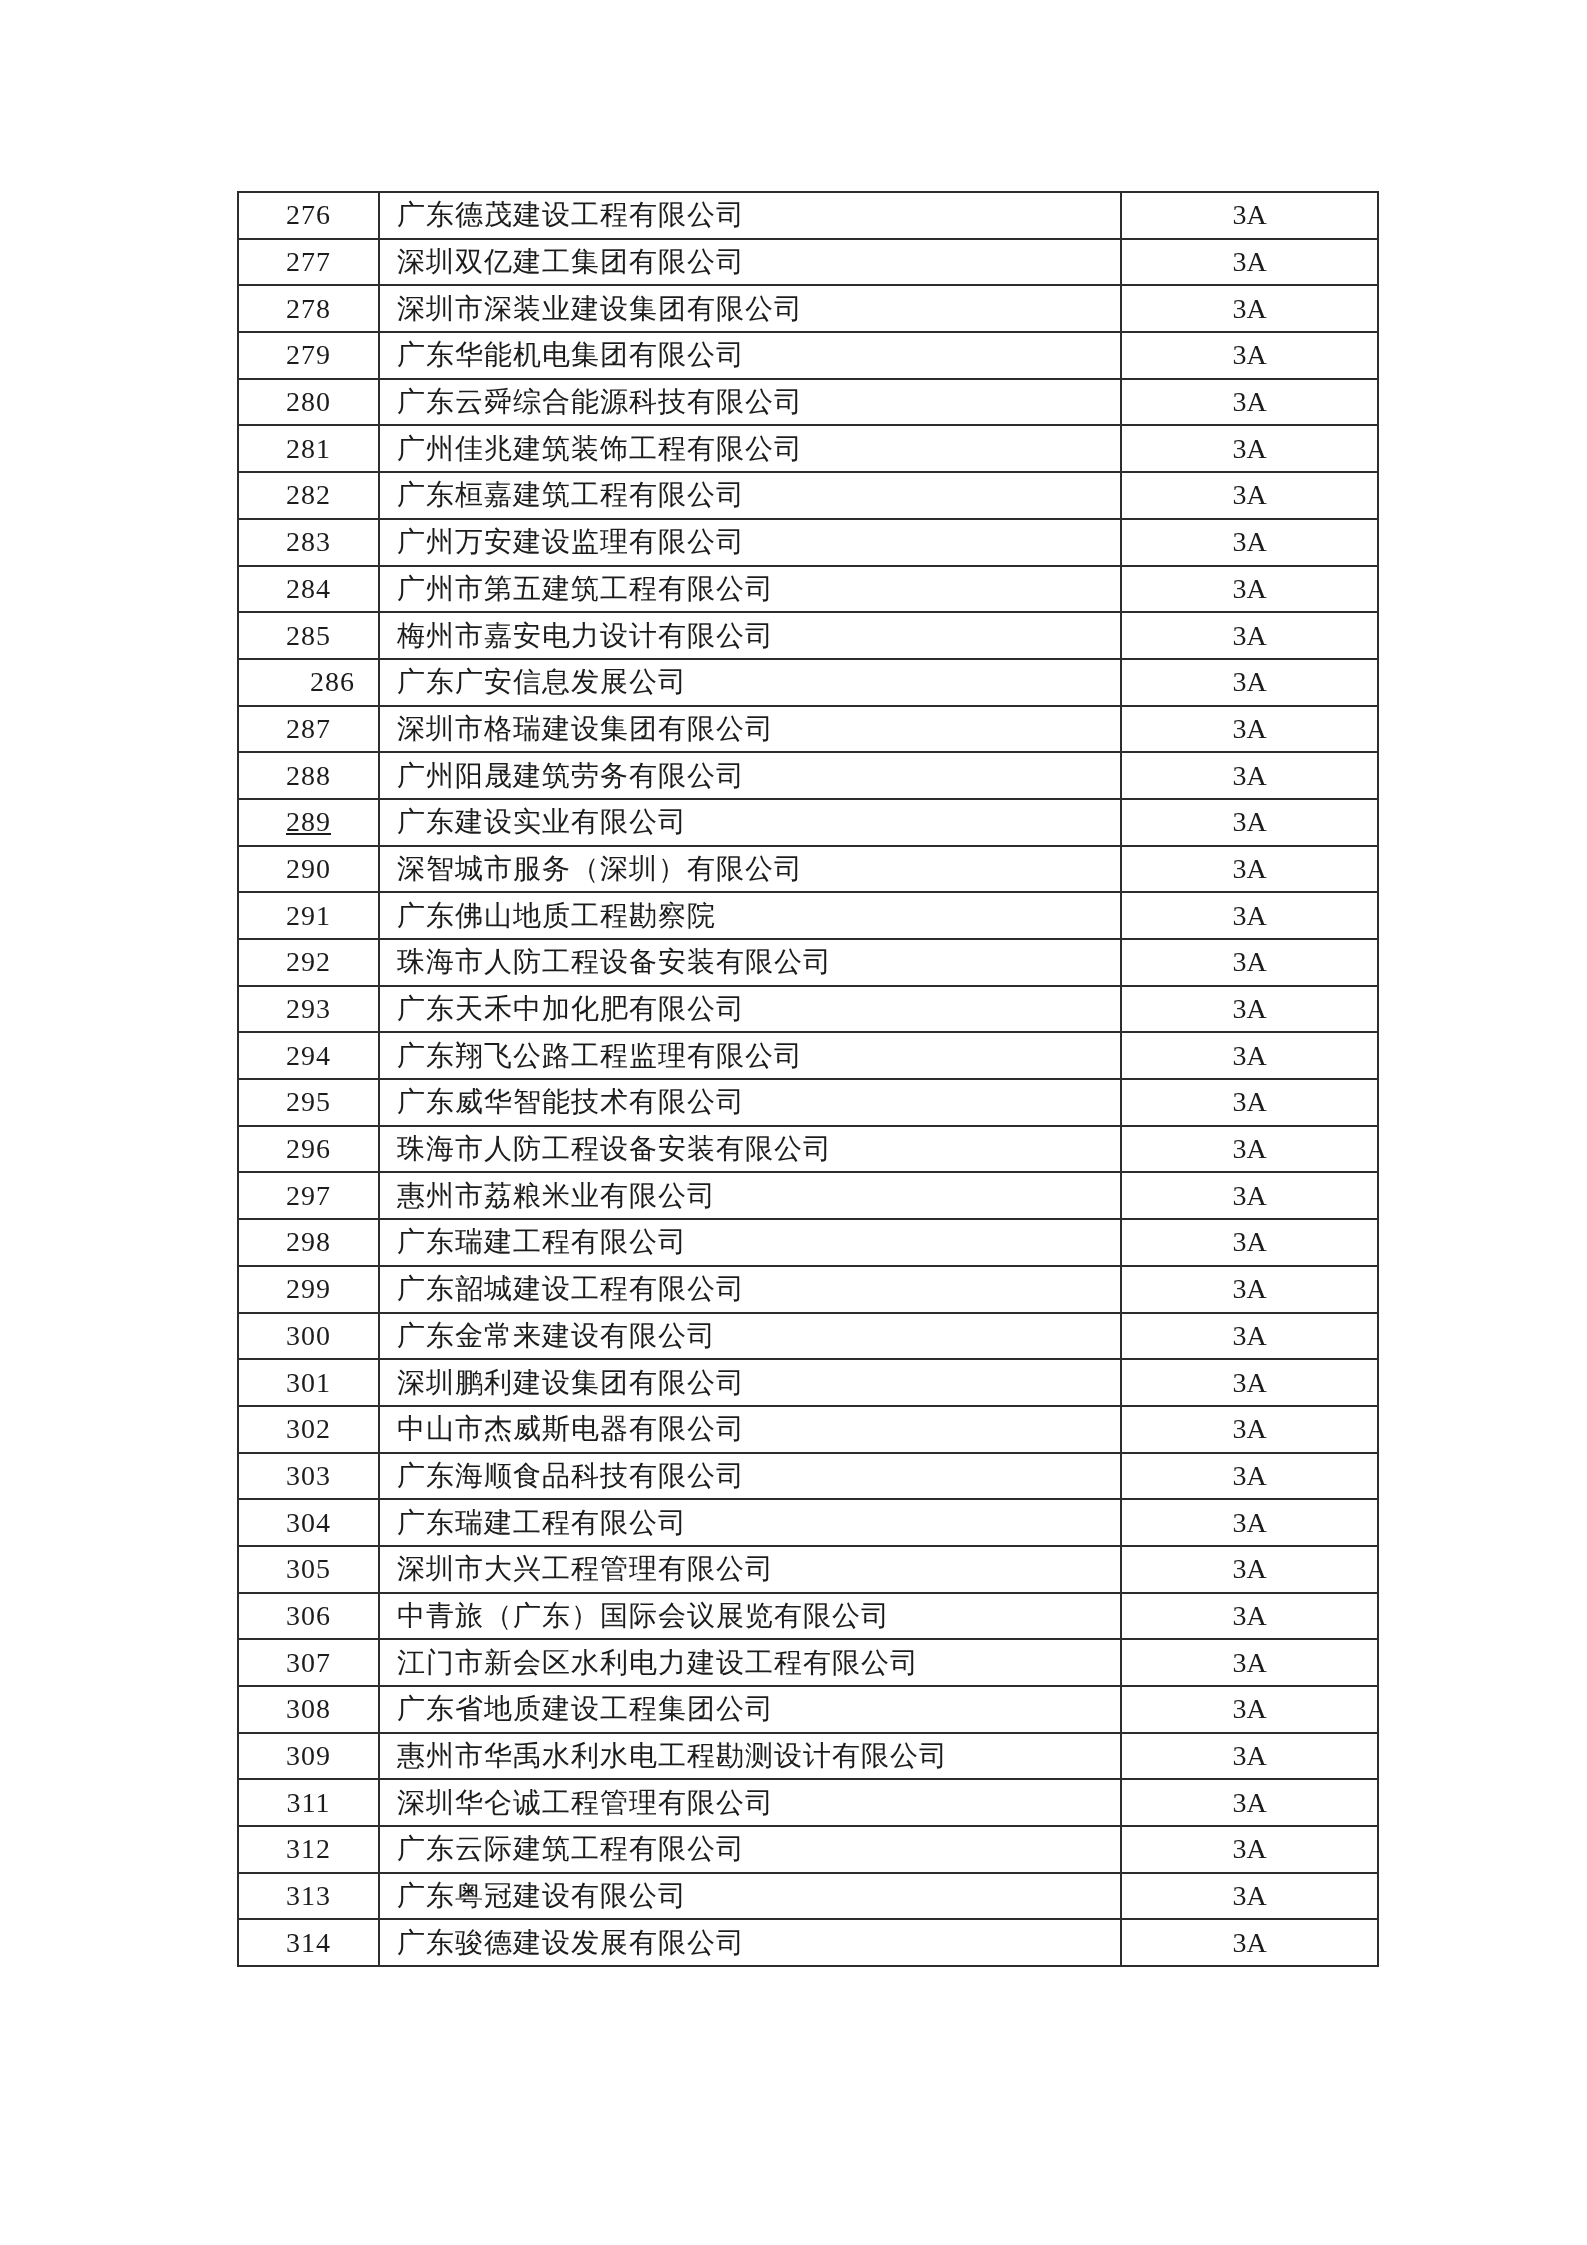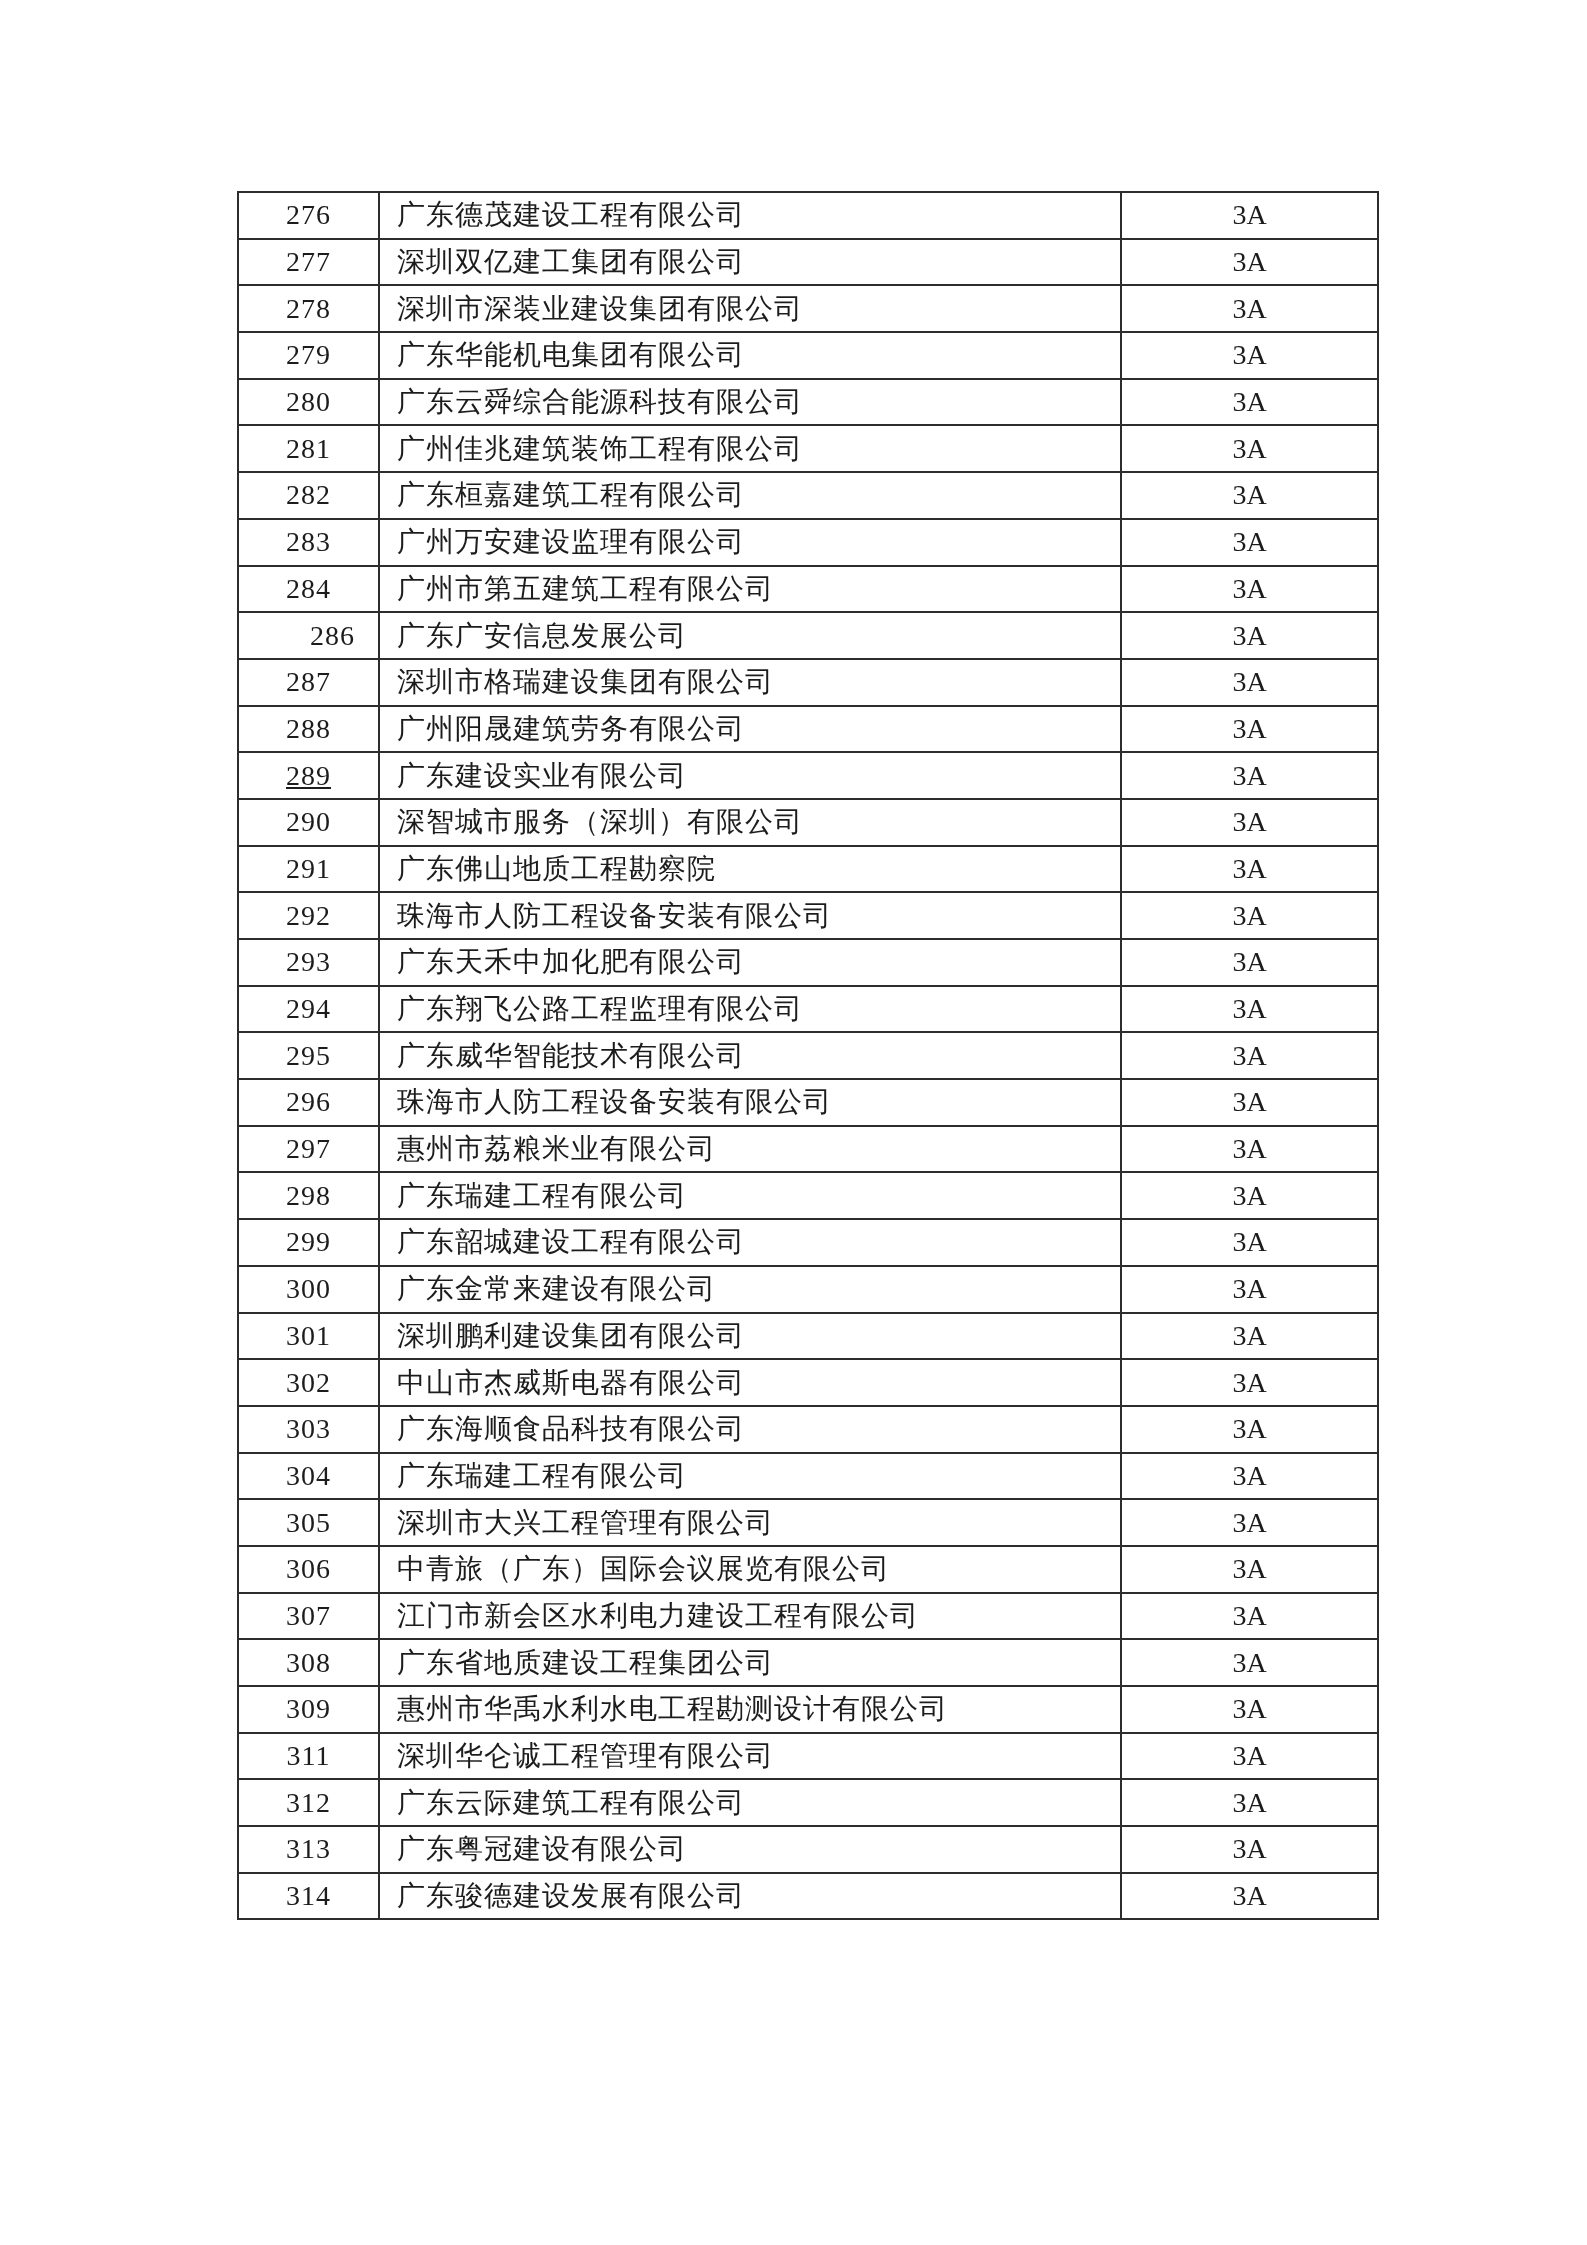--- a/index.html
+++ b/index.html
@@ -108,20 +108,25 @@
     <td class="cell-name" style="border-color: rgb(45, 45, 45);">广州万安建设监理有限公司</td>
     <td class="cell-grade" style="border-color: rgb(45, 45, 45);">3A</td>
   </tr>
 
   <tr>
     <td class="cell-no" style="border-color: rgb(45, 45, 45);">284</td>
     <td class="cell-name" style="border-color: rgb(45, 45, 45);">广州市第五建筑工程有限公司</td>
     <td class="cell-grade" style="border-color: rgb(45, 45, 45);">3A</td>
   </tr>
 
+  <tr>
+    <td class="cell-no" style="border-color: rgb(45, 45, 45);">285</td>
+    <td class="cell-name" style="border-color: rgb(45, 45, 45);">梅州市嘉安电力设计有限公司</td>
+    <td class="cell-grade" style="border-color: rgb(45, 45, 45);">3A</td>
+  </tr>
 
   <tr>
     <td class="cell-no" style="border-color: rgb(45, 45, 45); padding-left: 48px;">286</td>
     <td class="cell-name" style="border-color: rgb(45, 45, 45);">广东广安信息发展公司</td>
     <td class="cell-grade" style="border-color: rgb(45, 45, 45);">3A</td>
   </tr>
 
   <tr>
     <td class="cell-no" style="border-color: rgb(45, 45, 45);">287</td>
     <td class="cell-name" style="border-color: rgb(45, 45, 45);">深圳市格瑞建设集团有限公司</td>

